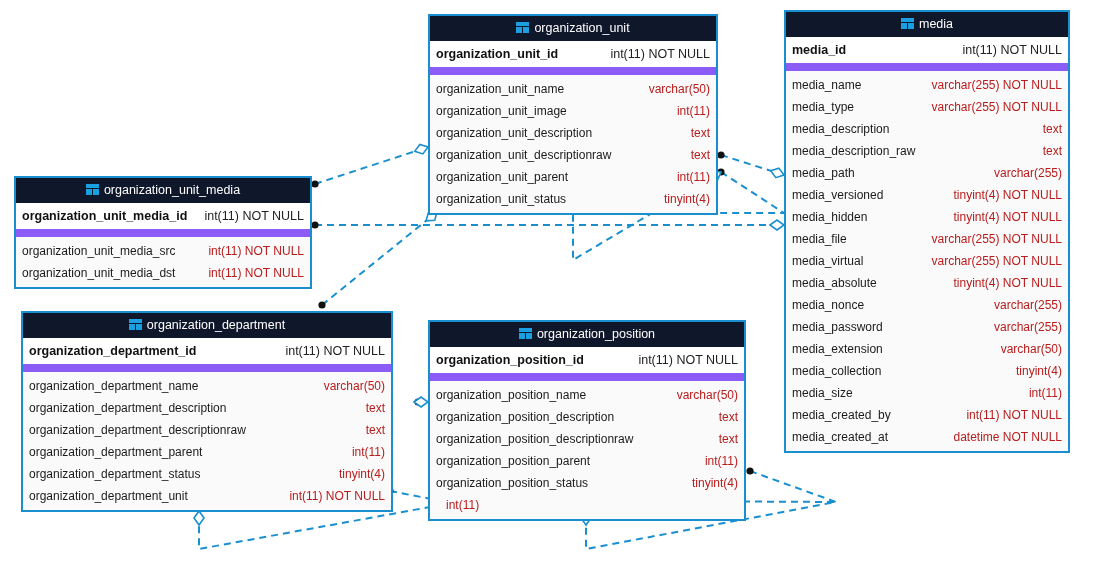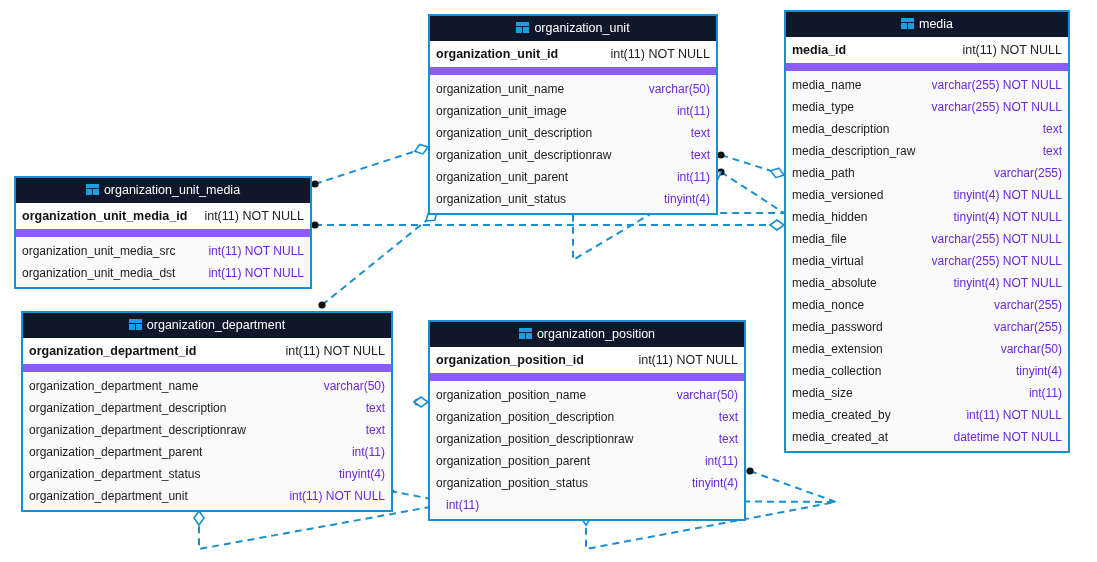--- a/index.html
+++ b/index.html
@@ -75,21 +75,21 @@
   .col-row {
     display: flex;
     justify-content: space-between;
     align-items: center;
     font-size: 12px;
     color: #1a1a1a;
     padding: 0 6px;
     height: 22px;
     white-space: nowrap;
   }
-  .col-row .ftype { color: #6d28d9; padding-left: 10px; text-align: center; }
+  .col-row .ftype { color: #b91c1c; padding-left: 10px; text-align: center; }
 </style>
 </head>
 <body>
 
 <div id="canvas">
   <svg id="links" width="1097" height="562" viewBox="0 0 1097 562">
       <g>
         <polyline points="315,184 428,147" fill="none" stroke="#1a8fd0" stroke-width="2" stroke-dasharray="7,5"></polyline>
         <circle cx="315" cy="184" r="3.6" fill="#111111"></circle>
         <polygon points="0,0 7,-5 14,0 7,5" fill="#ffffff" stroke="#1a8fd0" stroke-width="1.6" transform="translate(428,147) rotate(-18.130186912500935) translate(-14,0)"></polygon>

